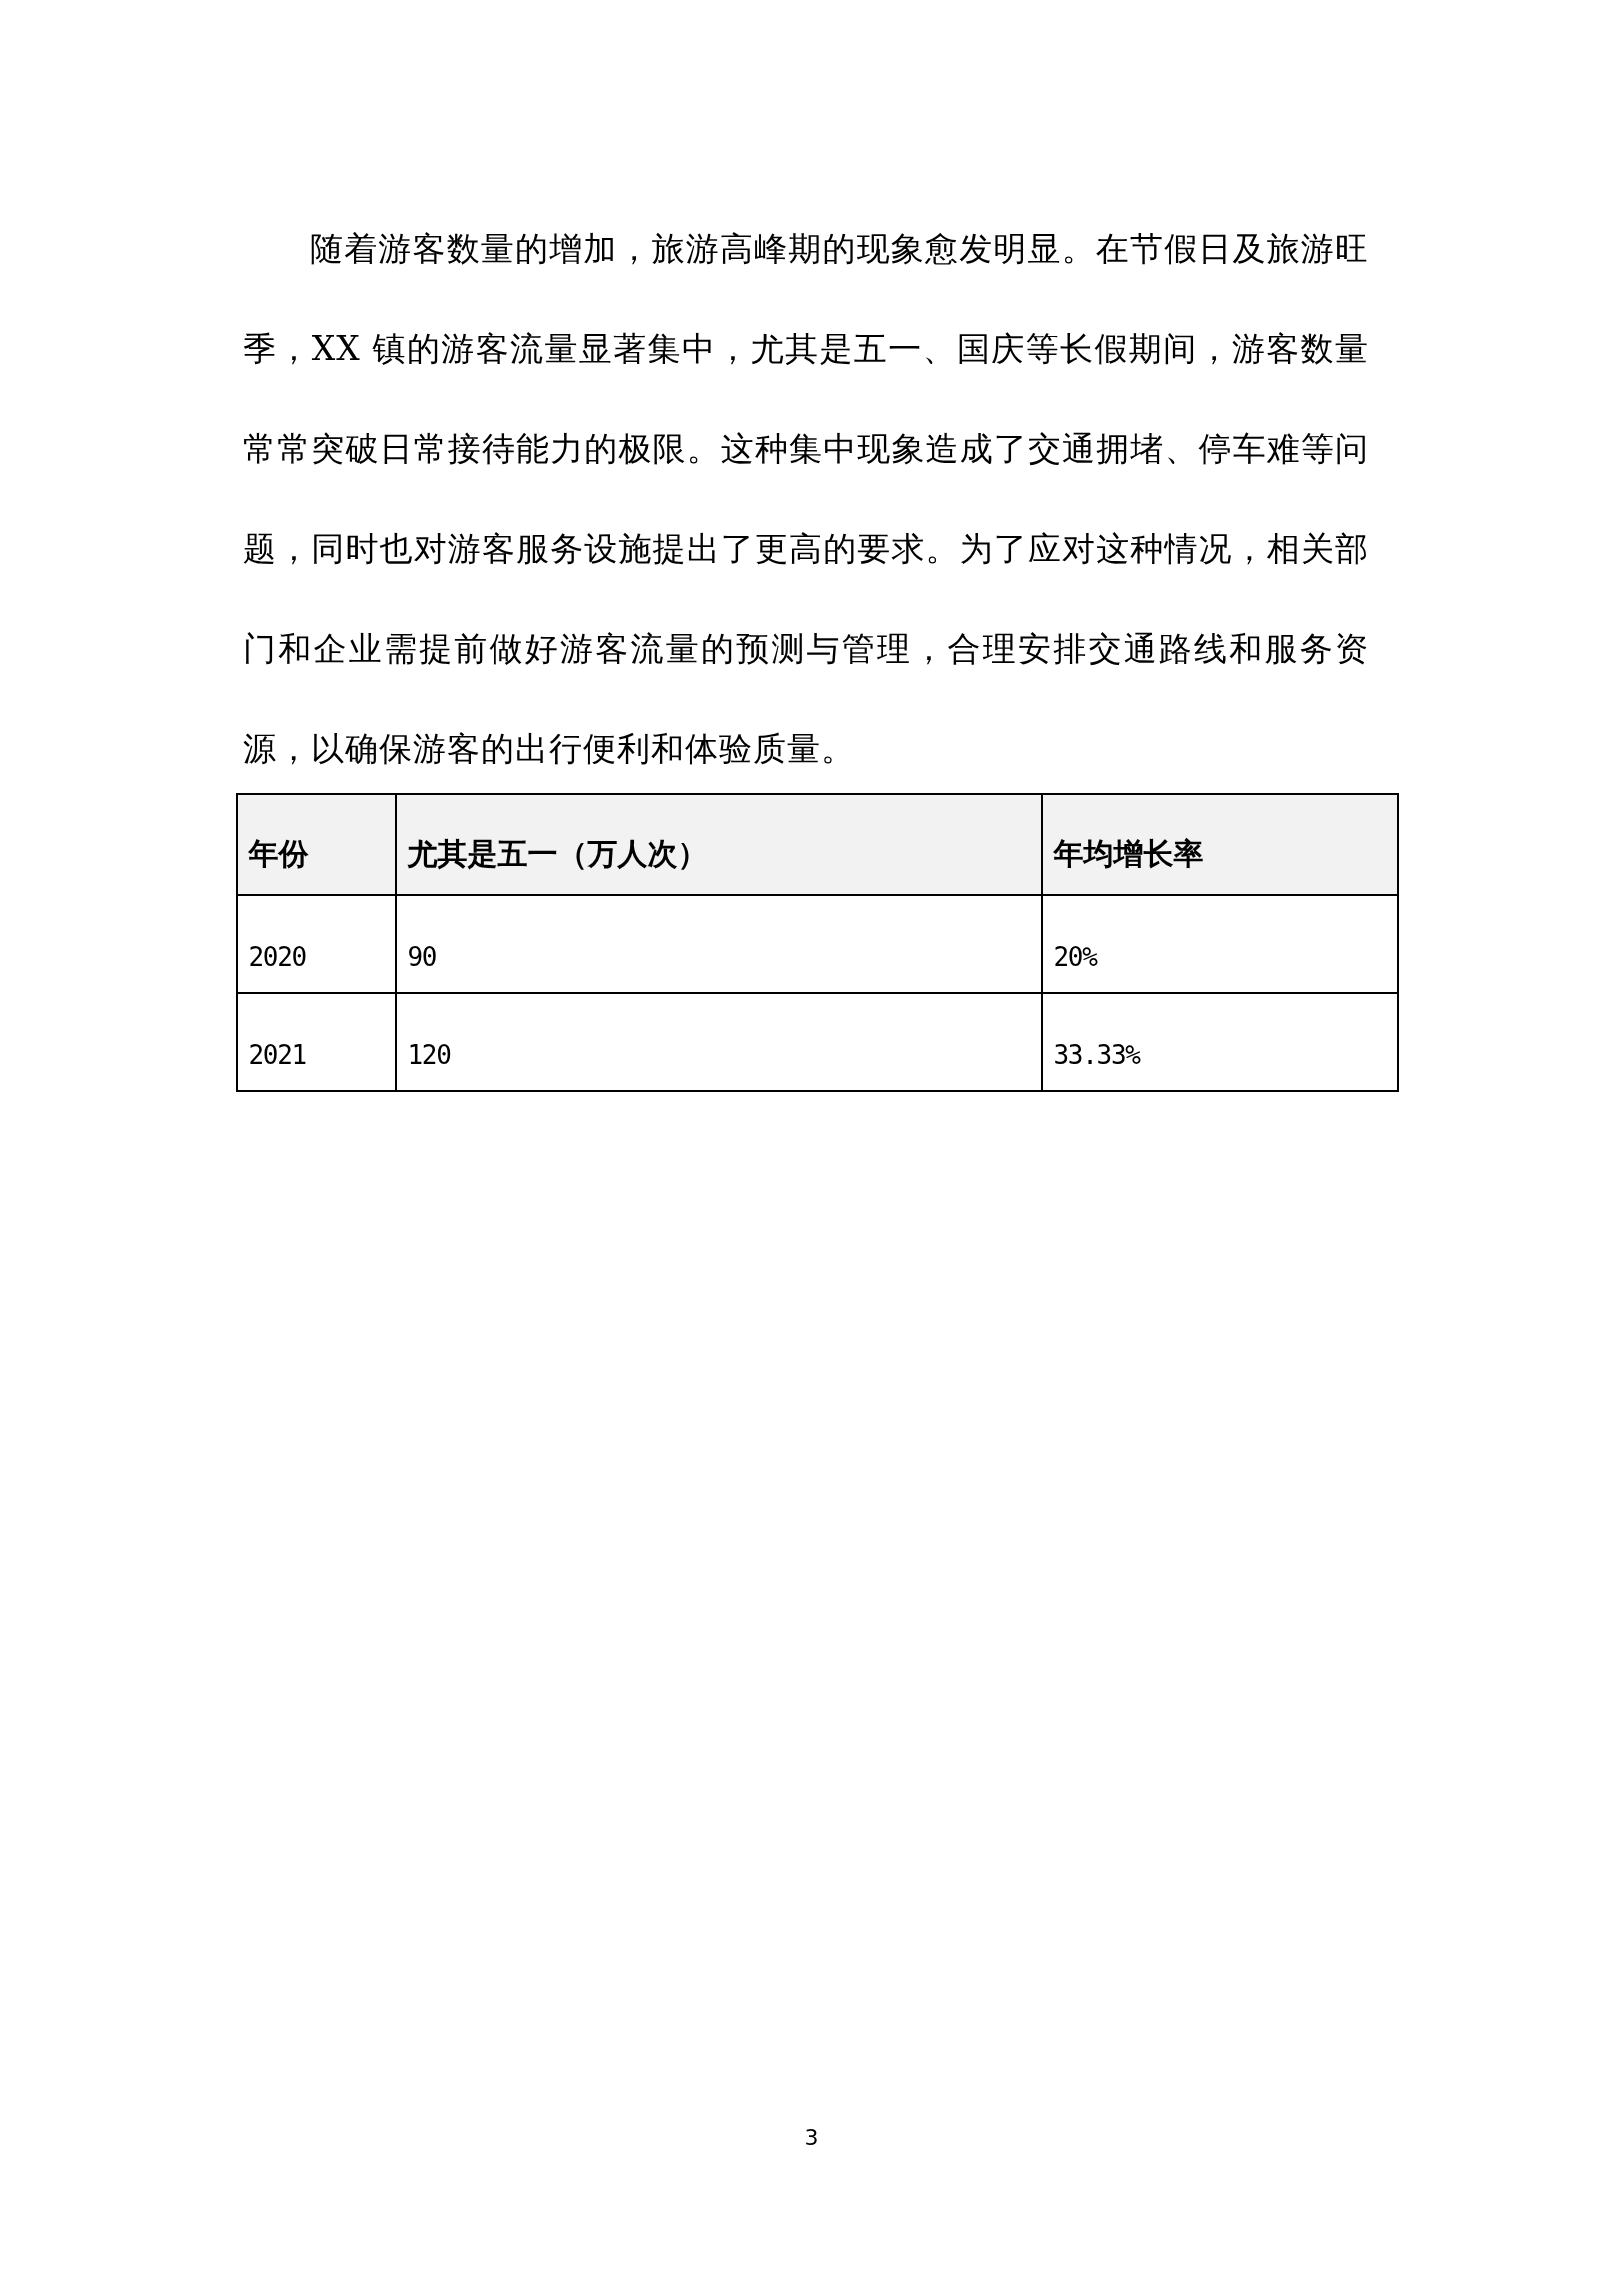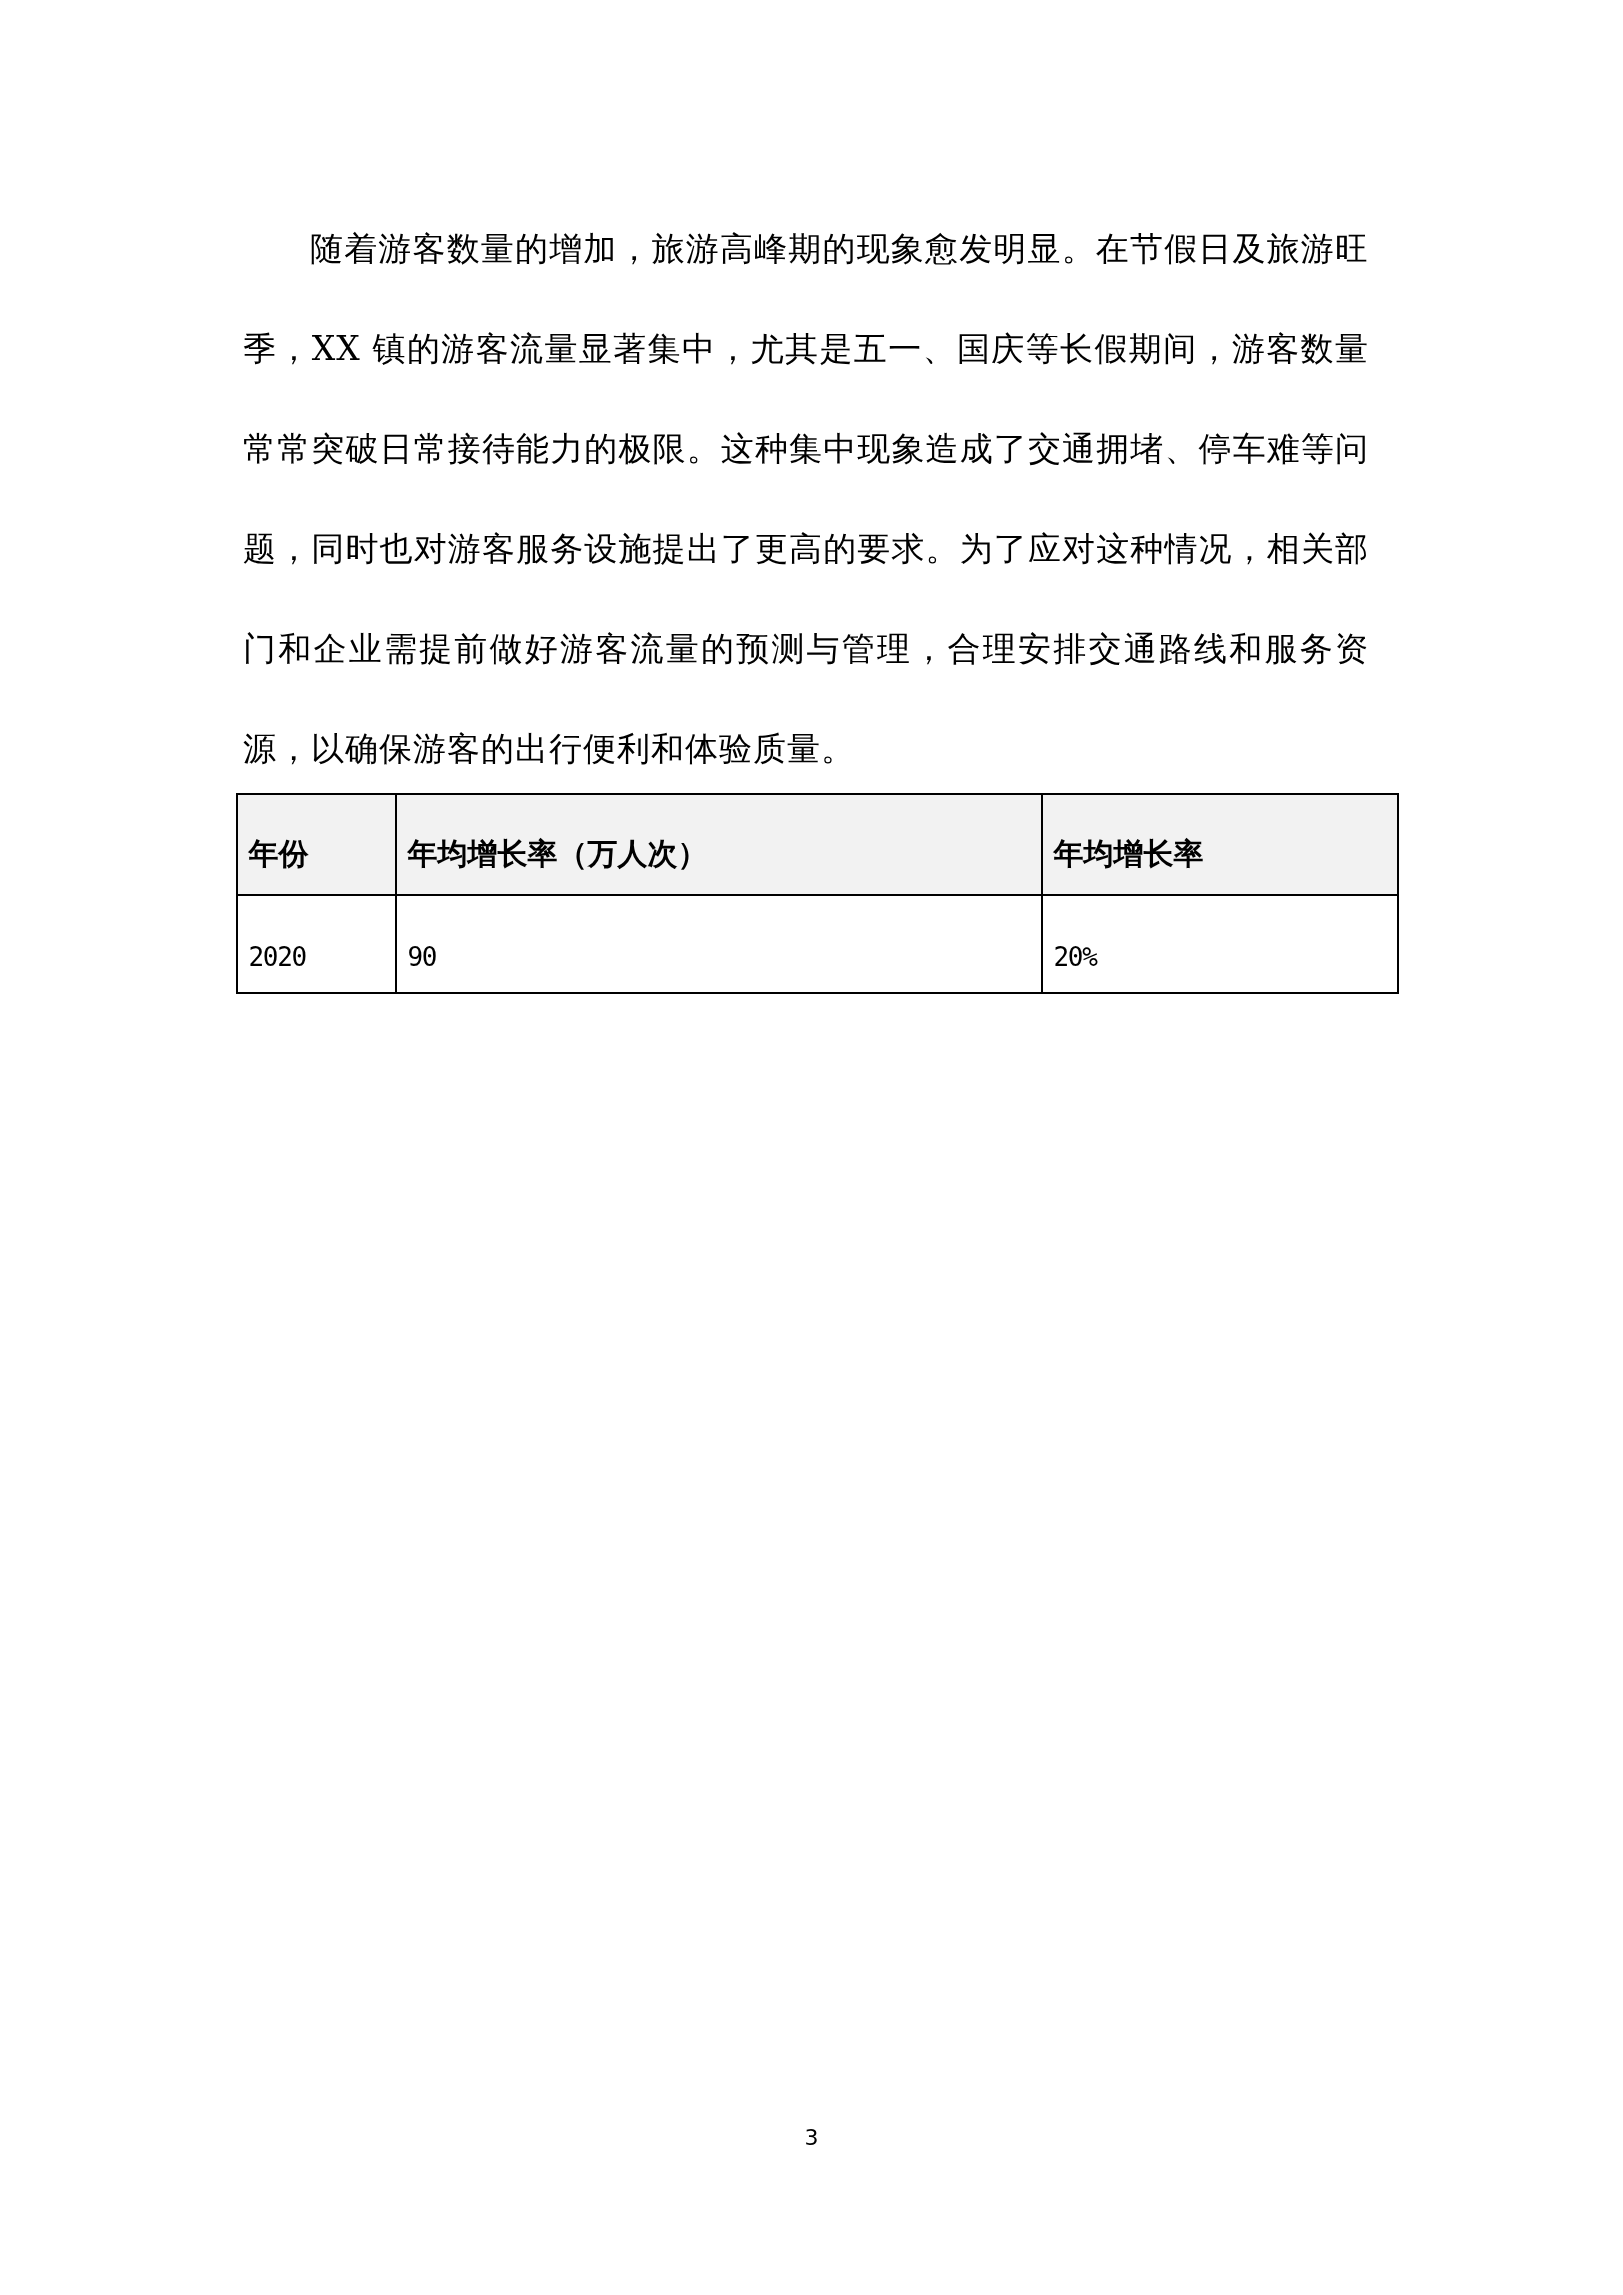--- a/index.html
+++ b/index.html
@@ -91,29 +91,34 @@
 <body>
 
 <div class="page">
 
   <p class="para" id="para-1">随着游客数量的增加，旅游高峰期的现象愈发明显。在节假日及旅游旺季，XX 镇的游客流量显著集中，尤其是五一、国庆等长假期间，游客数量常常突破日常接待能力的极限。这种集中现象造成了交通拥堵、停车难等问题，同时也对游客服务设施提出了更高的要求。为了应对这种情况，相关部门和企业需提前做好游客流量的预测与管理，合理安排交通路线和服务资源，以确保游客的出行便利和体验质量。</p>
 
   <table class="data-table">
     <thead>
       <tr>
         <th class="col-year">年份</th>
-        <th class="col-visitors">年均增长率（万人次）</th>
+        <th class="col-visitors">尤其是五一（万人次）</th>
         <th class="col-rate">年均增长率</th>
       </tr>
     </thead>
     <tbody>
       <tr>
         <td class="col-year">2020</td>
         <td class="col-visitors">90</td>
         <td class="col-rate">20%</td>
+      </tr>
+      <tr>
+        <td class="col-year">2021</td>
+        <td class="col-visitors">120</td>
+        <td class="col-rate">33.33%</td>
       </tr>
     </tbody>
   </table>
 
 
 
   <div class="page-number">3</div>
 
 </div>
 

